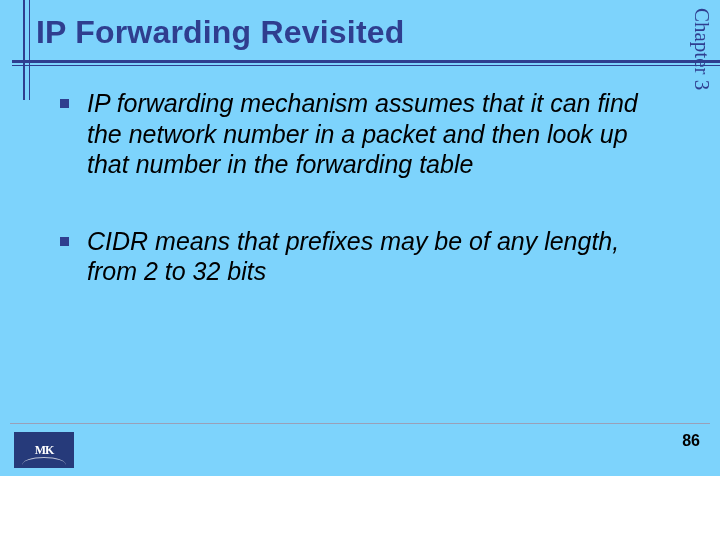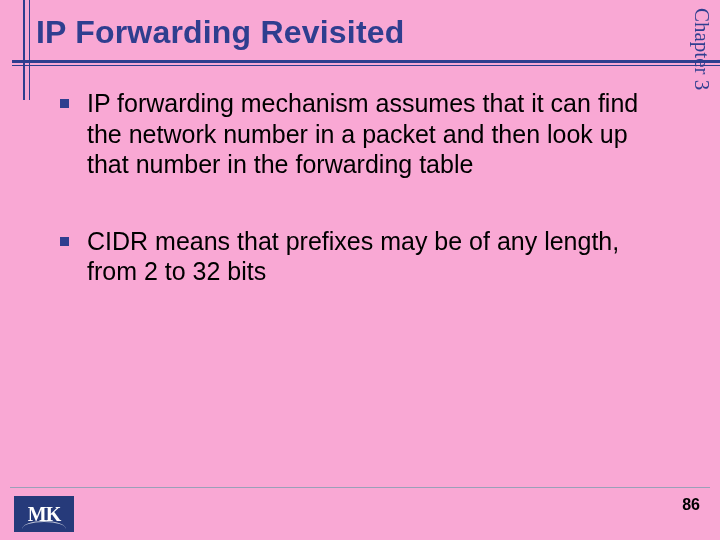--- a/index.html
+++ b/index.html
@@ -4,23 +4,23 @@
 <style>
   * { margin: 0; padding: 0; box-sizing: border-box; }
   html, body { width: 720px; height: 540px; overflow: hidden; }
   body {
     font-family: Arial, Helvetica, sans-serif;
     background: #fff;
     position: relative;
   }
   .slide {
     width: 720px;
-    height: 540px;
+    height: 476px;
     position: relative;
-    background: #f9a8d4;
+    background: #7dd3fc;
   }
   .header {
     position: relative;
     height: 70px;
     padding-left: 36px;
     padding-top: 14px;
   }
   .title {
     color: #2f3e8f;
     font-size: 32px;
@@ -68,20 +68,21 @@
     font-weight: normal;
     writing-mode: vertical-rl;
     text-orientation: mixed;
     font-family: "Times New Roman", Times, serif;
   }
   .content {
     position: absolute;
     left: 60px;
     right: 70px;
     top: 88px;
+    font-style: italic;
   }
   .bullet-row {
     display: flex;
     align-items: flex-start;
     margin-bottom: 46px;
   }
   .bullet-mark {
     width: 9px;
     height: 9px;
     background: #2f3e8f;
@@ -108,21 +109,21 @@
     bottom: 8px;
     width: 60px;
     height: 36px;
     background: #263a7a;
     display: flex;
     align-items: center;
     justify-content: center;
   }
   .logo-text {
     color: #fff;
-    font-size: 20px;
+    font-size: 12px;
     font-weight: bold;
     font-family: "Times New Roman", serif;
     letter-spacing: -1px;
   }
   .logo-arc {
     position: absolute;
     bottom: 3px;
     left: 8px;
     width: 44px;
     height: 8px;

